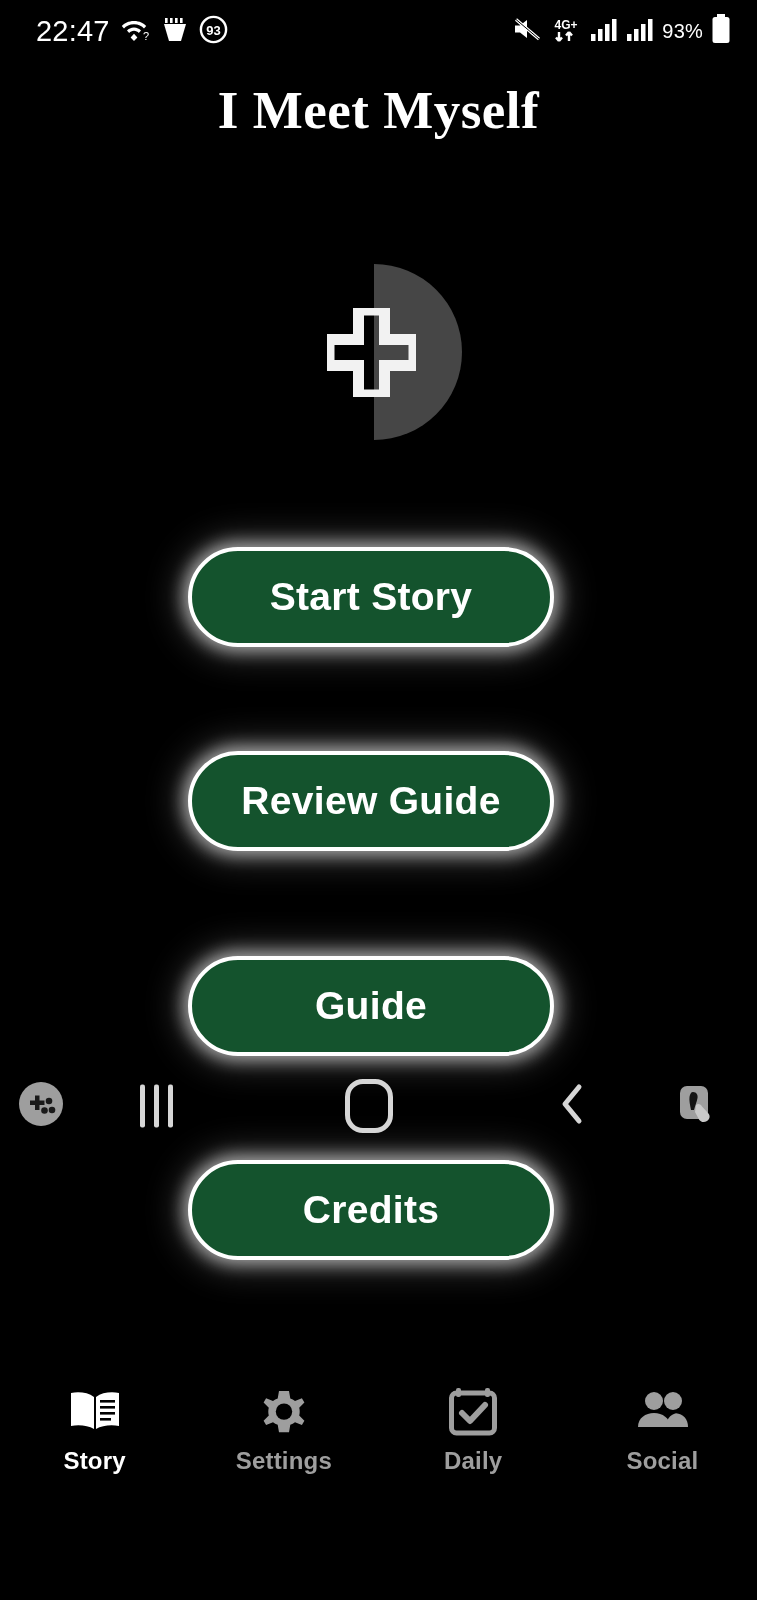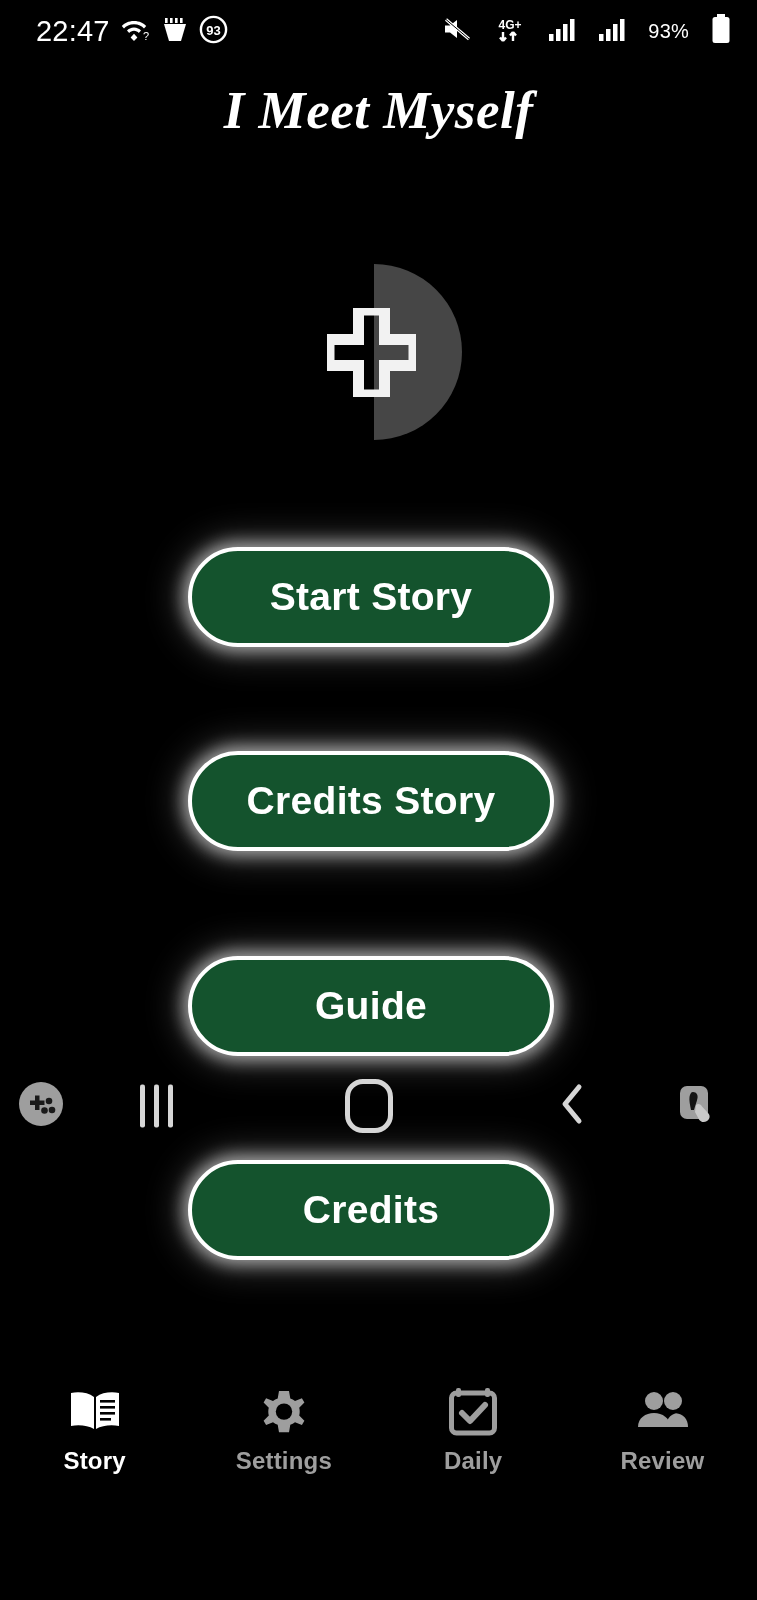--- a/index.html
+++ b/index.html
@@ -11,31 +11,31 @@
   }
   .phone { position:relative; width:757px; height:1152px; background:#000; }
 
   
   .statusbar {
     position:absolute; top:0; left:0; width:757px; height:62px;
     display:flex; align-items:center; justify-content:space-between;
     padding:0 26px 0 36px; color:#fff;
   }
   .status-left { display:flex; align-items:center; gap:11px; }
-  .status-right { display:flex; align-items:center; gap:22px; }
+  .status-right { display:flex; align-items:center; gap:8px; }
   .clock { font-size:29px; letter-spacing:.2px; font-family:"Liberation Sans", sans-serif; }
   .batt-pct { font-size:20px; letter-spacing:.2px; }
   .si { display:block; }
 
   
   .app-title {
     position:absolute; top:80px; left:0; width:757px;
     text-align:center;
     font-family:"Liberation Serif", serif;
-    font-style:italic; font-weight:bold;
+    font-weight:bold;
     font-size:53px; color:#ffffff; letter-spacing:.5px;
   }
 
   
   .logo-wrap {
     position:absolute; top:264px; left:0; width:757px; height:176px;
   }
   .logo-half {
     position:absolute; left:374px; top:0;
     width:88px; height:176px;
@@ -191,21 +191,21 @@
     <svg class="logo-plus" viewBox="0 0 89 89">
       <path d="M31.5 2 L57.5 2 L57.5 31.5 L87 31.5 L87 57.5 L57.5 57.5 L57.5 87 L31.5 87 L31.5 57.5 L2 57.5 L2 31.5 L31.5 31.5 Z" fill="none" stroke="#f2f2f2" stroke-width="11"></path>
     </svg>
   </div>
 
   <div class="menu">
     <div class="mbtn">
       <span>Start Story</span>
     </div>
     <div class="mbtn">
-      <span>Credits Story</span>
+      <span>Review Guide</span>
     </div>
     <div class="mbtn">
       <span>Guide</span>
     </div>
     <div class="mbtn">
       <span>Credits</span>
     </div>
   </div>
 
   <div class="tabbar">
@@ -253,21 +253,21 @@
 
     <div class="tab inactive">
       <span class="tab-icon">
         <svg width="58" height="44" viewBox="0 0 58 44">
           <circle cx="21" cy="12" r="9" fill="#9e9e9e"></circle>
           <circle cx="40" cy="12" r="9" fill="#9e9e9e"></circle>
           <path d="M5 38 C5 29 12.5 24 21 24 C29.5 24 37 29 37 38 Z" fill="#9e9e9e"></path>
           <path d="M33 38 C33 31 37 25.5 43 24.3 C50 24.8 55 29.8 55 38 Z" fill="#9e9e9e"></path>
         </svg>
       </span>
-      <span class="tab-label">Review</span>
+      <span class="tab-label">Social</span>
     </div>
   </div>
 
   <div class="navbar">
 
     <div class="nav-item nav-game">
       <svg width="50" height="50" viewBox="0 0 50 50">
         <circle cx="25" cy="25" r="22" fill="#9e9e9e"></circle>
         <path d="M14 21.5 L19 21.5 L19 16.5 L23.5 16.5 L23.5 21.5 L28.5 21.5 L28.5 26 L23.5 26
                  L23.5 31 L19 31 L19 26 L14 26 Z" fill="#1a1a1a"></path>

